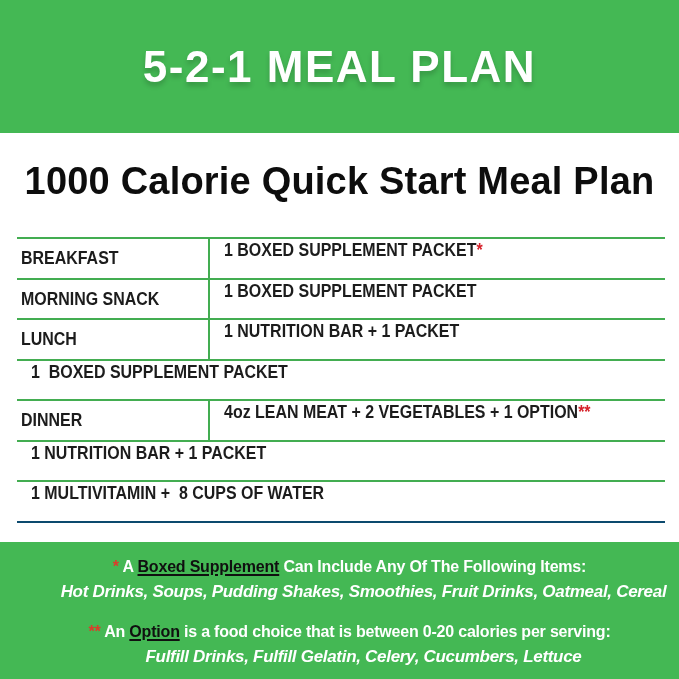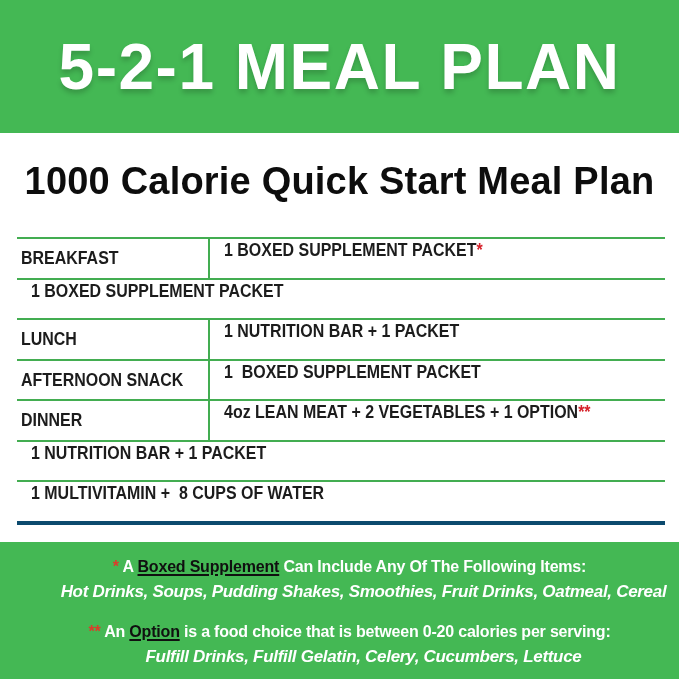--- a/index.html
+++ b/index.html
@@ -17,42 +17,42 @@
   
   .banner {
     height: 133px;
     background: #44b854;
     display: flex;
     align-items: center;
     justify-content: center;
   }
   .banner h1 {
     color: #ffffff;
-    font-size: 64px;
+    font-size: 44px;
     font-weight: 800;
     letter-spacing: 1.5px;
     text-shadow: 0 4px 5px rgba(0,0,0,0.18);
     white-space: nowrap;
   }
 
   
   .headline {
     padding-top: 27px;
     text-align: center;
     font-size: 38px;
     font-weight: 800;
     color: #0d0d0d;
     letter-spacing: 0.2px;
     white-space: nowrap;
   }
 
   
   .meal-table {
     margin: 34px 14px 0 17px;
-    border-bottom: 4px solid #0c4a6e;
+    border-bottom: 2px solid #0c4a6e;
   }
   .meal-row {
     display: flex;
     height: 40.5px;
     border-top: 2px solid #43ad51;
   }
   .cell-label {
     width: 193px;
     flex: 0 0 193px;
     border-right: 2px solid #43ad51;
@@ -136,38 +136,38 @@
     <div class="meal-row">
       <div class="cell-label">
           <span class="cell-text">BREAKFAST</span>
         </div>
       <div class="cell-value">
           <span class="cell-text"><span>1 BOXED SUPPLEMENT PACKET</span><span class="marker">*</span></span>
         </div>
     </div>
 
     <div class="meal-row">
+      <div class="cell-label">
+          <span class="cell-text">MORNING SNACK</span>
+        </div>
       <div class="cell-value">
           <span class="cell-text"><span>1 BOXED SUPPLEMENT PACKET</span><span class="marker"></span></span>
         </div>
     </div>
 
     <div class="meal-row">
       <div class="cell-label">
           <span class="cell-text">LUNCH</span>
         </div>
       <div class="cell-value">
           <span class="cell-text"><span>1 NUTRITION BAR + 1 PACKET</span><span class="marker"></span></span>
         </div>
     </div>
 
     <div class="meal-row">
-      <div class="cell-label">
-          <span class="cell-text">AFTERNOON SNACK</span>
-        </div>
       <div class="cell-value">
           <span class="cell-text"><span>1  BOXED SUPPLEMENT PACKET</span><span class="marker"></span></span>
         </div>
     </div>
 
     <div class="meal-row">
       <div class="cell-label">
           <span class="cell-text">DINNER</span>
         </div>
       <div class="cell-value">

